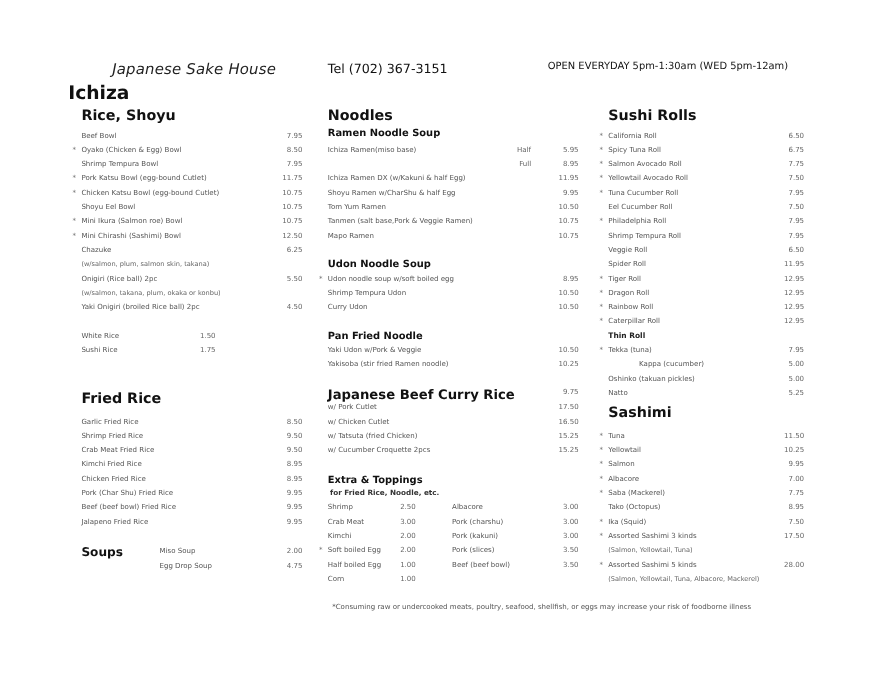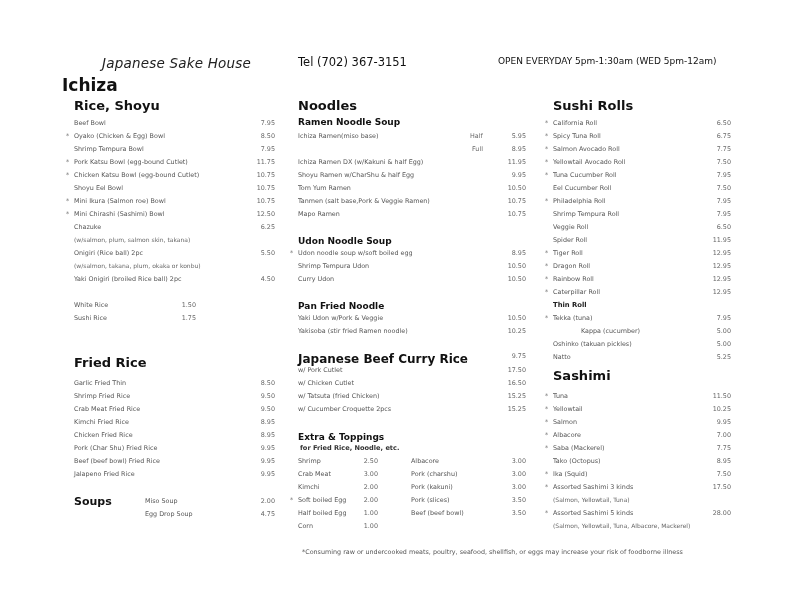--- a/index.html
+++ b/index.html
@@ -53,21 +53,21 @@
     <div class="row" style="left: 74px; top: 275px;"><span class="star"></span><span>Yaki Onigiri (broiled Rice ball) 2pc</span></div>
     <div class="price" style="left: 243px; width: 32px; top: 275px;">4.50</div>
     <div class="row" style="left: 74px; top: 301px;"><span>White Rice</span></div>
     <div class="price" style="left: 164px; width: 32px; top: 301px;">1.50</div>
     <div class="row" style="left: 74px; top: 314px;"><span>Sushi Rice</span></div>
     <div class="price" style="left: 164px; width: 32px; top: 314px;">1.75</div>
   </div>
 
 <div class="abs sec-title" style="left:74px;top:355px;">Fried Rice</div>
 <div id="fried-list">
-    <div class="row" style="left: 74px; top: 379px;"><span>Garlic Fried Thin</span></div>
+    <div class="row" style="left: 74px; top: 379px;"><span>Garlic Fried Rice</span></div>
     <div class="price" style="left: 243px; width: 32px; top: 379px;">8.50</div>
     <div class="row" style="left: 74px; top: 392px;"><span>Shrimp Fried Rice</span></div>
     <div class="price" style="left: 243px; width: 32px; top: 392px;">9.50</div>
     <div class="row" style="left: 74px; top: 405px;"><span>Crab Meat Fried Rice</span></div>
     <div class="price" style="left: 243px; width: 32px; top: 405px;">9.50</div>
     <div class="row" style="left: 74px; top: 418px;"><span>Kimchi Fried Rice</span></div>
     <div class="price" style="left: 243px; width: 32px; top: 418px;">8.95</div>
     <div class="row" style="left: 74px; top: 431px;"><span>Chicken Fried Rice</span></div>
     <div class="price" style="left: 243px; width: 32px; top: 431px;">8.95</div>
     <div class="row" style="left: 74px; top: 444px;"><span>Pork (Char Shu) Fried Rice</span></div>

